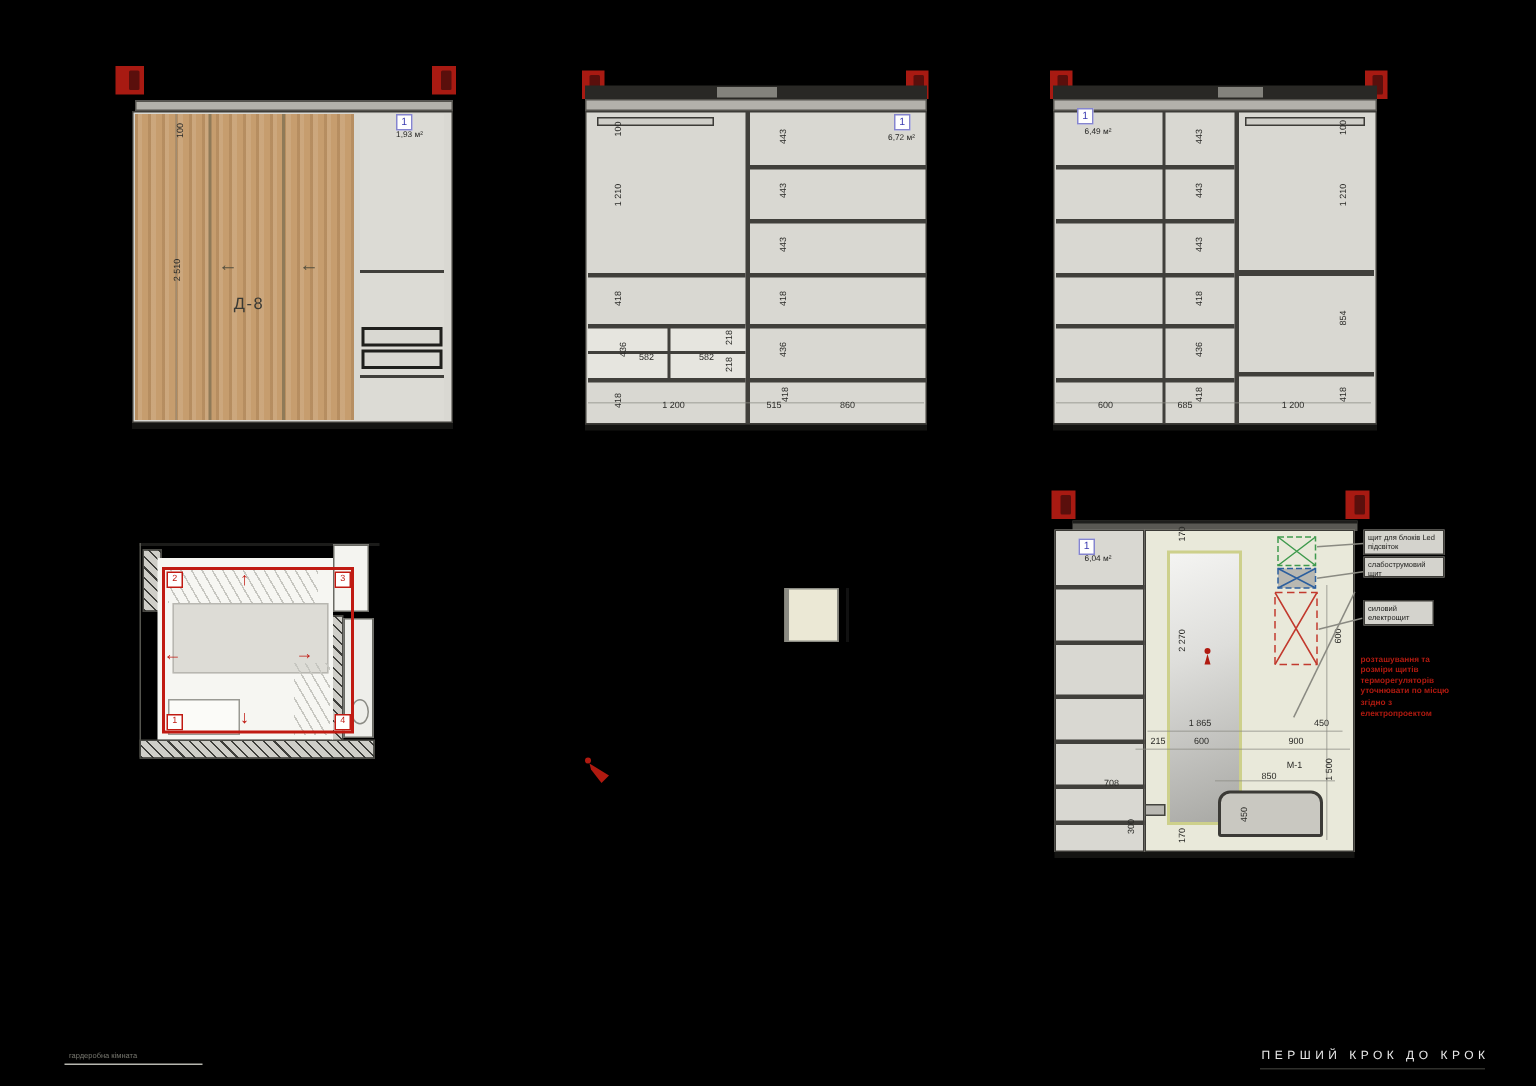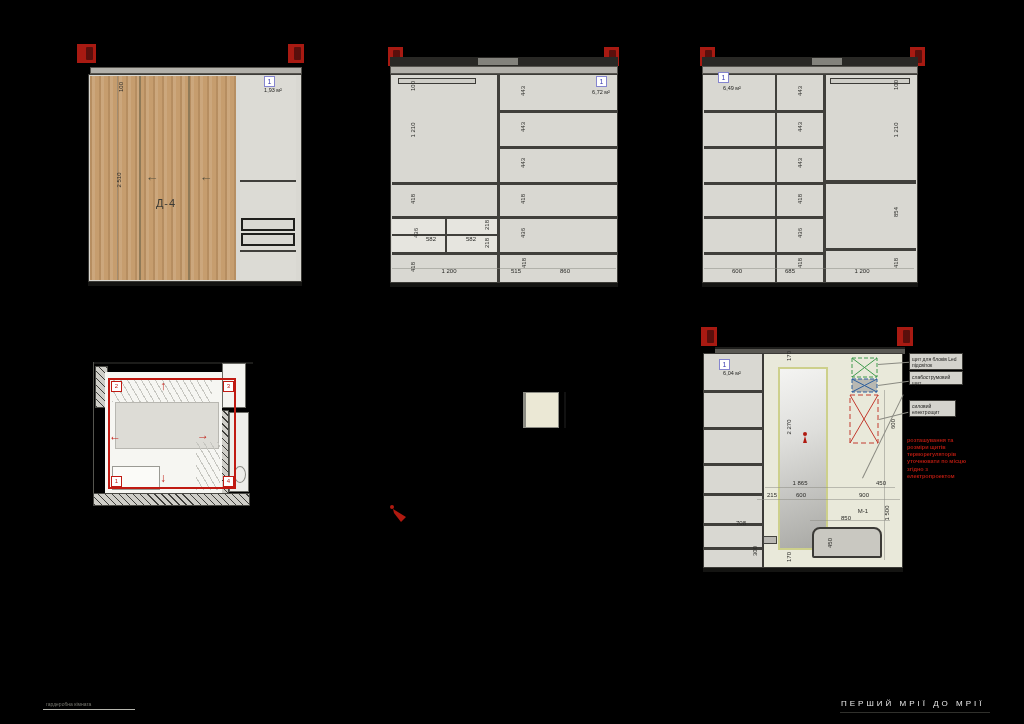--- a/index.html
+++ b/index.html
@@ -60,21 +60,21 @@
   <div class="shelf" style="left:165px;top:140px;width:56px;height:2px;"></div>
   <div class="drawer" style="left:166px;top:178px;width:54px;height:13px;"></div>
   <div class="drawer" style="left:166px;top:193px;width:54px;height:13px;"></div>
   <div class="shelf" style="left:165px;top:210px;width:56px;height:2px;"></div>
   <div class="plinth" style="left:13px;top:242px;width:214px;height:4px;"></div>
   <div class="dimline" style="left:42px;top:36px;width:1px;height:204px;opacity:.45;"></div>
   <span class="dimv" style="left:46px;top:47px;">100</span>
   <span class="dimv" style="left:44px;top:140px;">2 510</span>
   <span class="doorarrow" style="left:77px;top:136px;">←</span>
   <span class="doorarrow" style="left:131px;top:136px;">←</span>
-  <span class="doorlabel" style="left:91px;top:163px;">Д-4</span>
+  <span class="doorlabel" style="left:91px;top:163px;">Д-8</span>
   <div class="badge" style="left:189px;top:36px;">1</div>
   <span class="area" style="left:198px;top:50px;">1,93 м²</span>
 </div>
 
 <div class="panel" style="left:385px;top:45px;width:240px;height:245px;">
   <div class="marker" style="left:3px;top:2px;width:15px;height:19px;"></div>
   <div class="marker" style="left:219px;top:2px;width:15px;height:19px;"></div>
   <div class="topbar" style="left:5px;top:12px;width:228px;height:9px;"></div>
   <div class="bargap" style="left:93px;top:13px;width:40px;height:7px;"></div>
   <div class="greyband" style="left:5px;top:21px;width:228px;height:8px;"></div>
@@ -252,14 +252,14 @@
     <div>розміри щитів</div>
     <div>терморегуляторів</div>
     <div>уточнювати по місцю</div>
     <div>згідно з</div>
     <div>електропроектом</div>
   </div>
 </div>
 
 <div class="caption" style="left:46px;top:701px;">гардеробна кімната</div>
 <div class="abs" style="left:43px;top:709px;width:92px;height:1px;background:#b7b7b0;"></div>
-<div class="brand" style="left:841px;top:699px;">ПЕРШИЙ МРІЇ ДО МРІЇ</div>
+<div class="brand" style="left:841px;top:699px;">ПЕРШИЙ КРОК ДО КРОК</div>
 <div class="abs" style="left:840px;top:712px;width:150px;height:1px;background:#30302c;"></div>
 
 </body></html>

